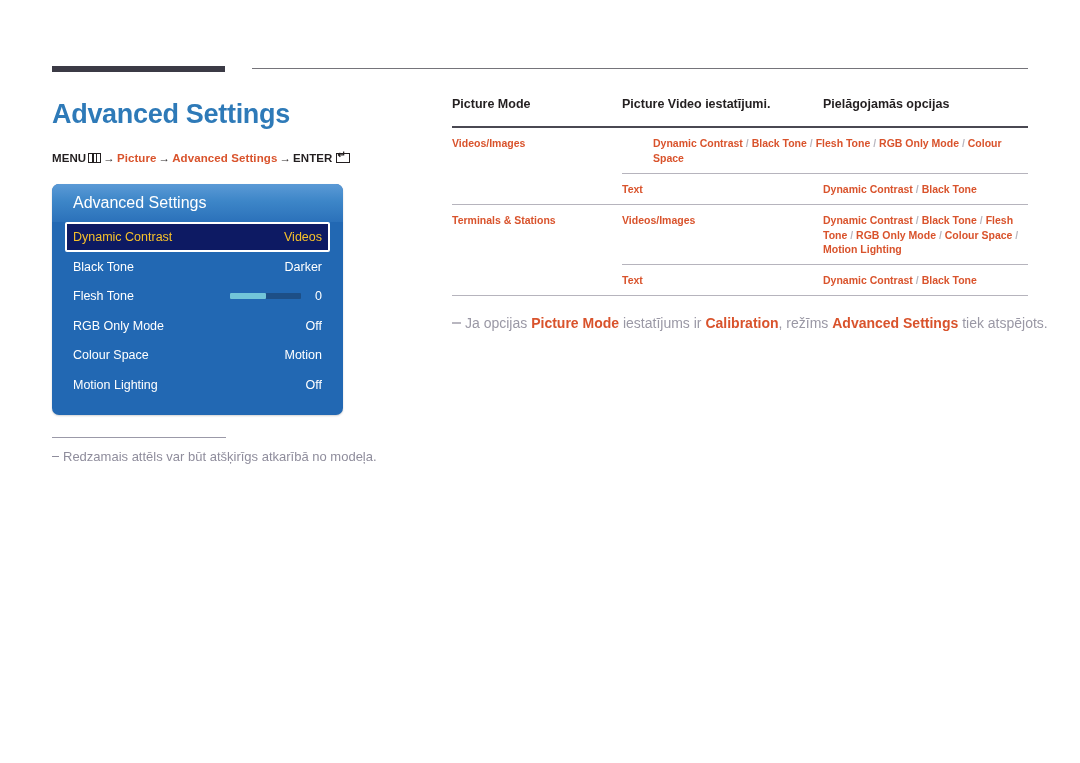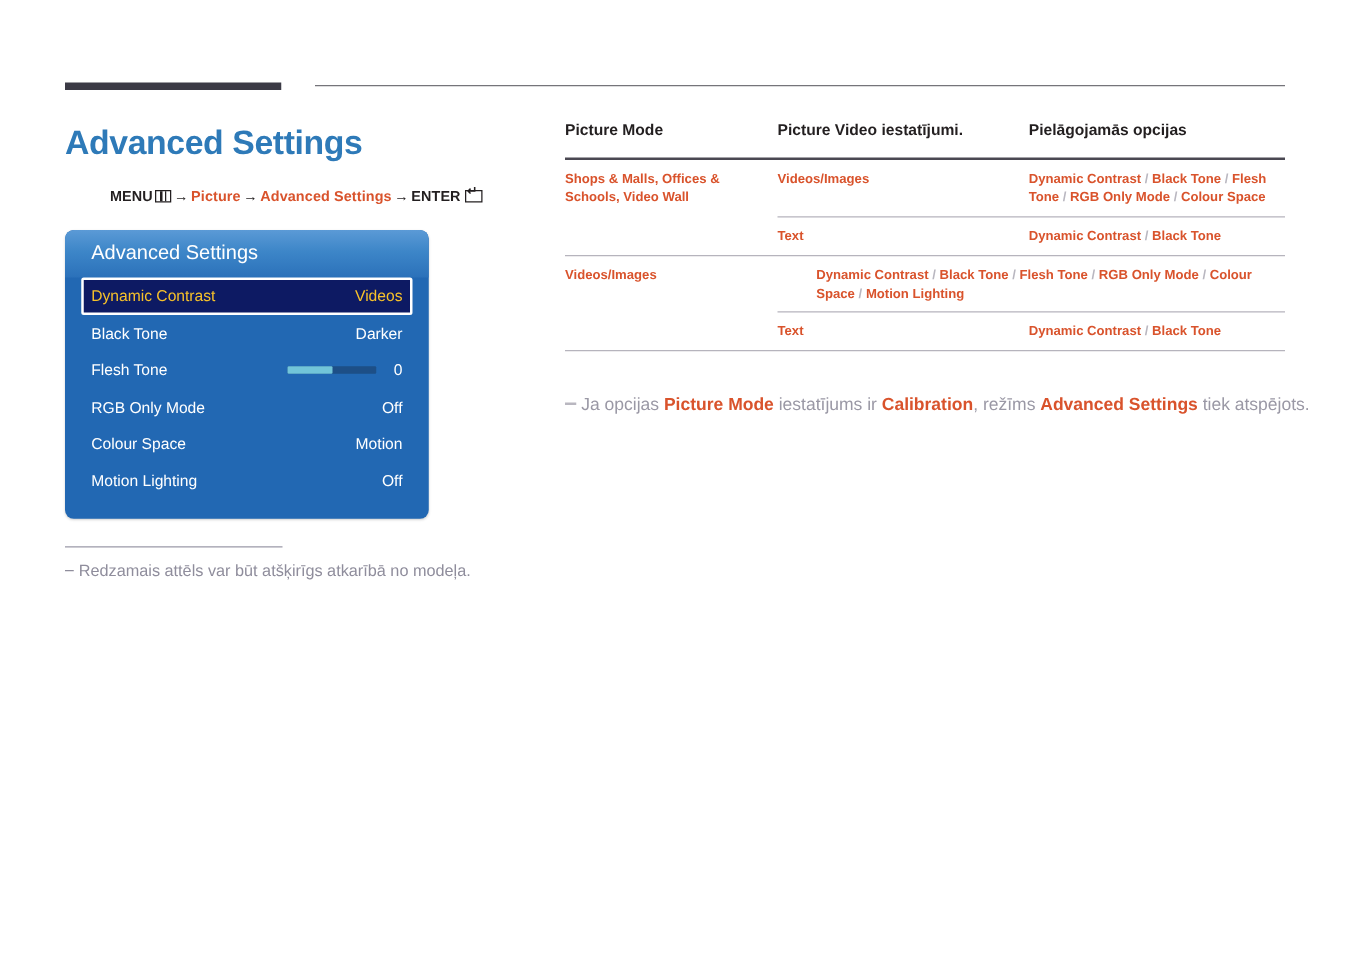--- a/index.html
+++ b/index.html
@@ -47,21 +47,20 @@
 
   .breadcrumb {
     position: absolute;
     left: 52px;
     top: 152px;
     font-size: 11.5px;
     font-weight: bold;
     color: #231f20;
     white-space: nowrap;
     letter-spacing: 0.1px;
-    margin-left: 36px;
   }
   .breadcrumb .crumb-accent { color: #d9532c; }
   .breadcrumb .arrow {
     color: #231f20;
     font-weight: normal;
     padding: 0 2px;
   }
   .glyph-menu {
     display: inline-block;
     width: 13px;
@@ -330,36 +329,36 @@
 
   <div class="tbl-row tbl-head">
     <div class="col1">Picture Mode</div>
     <div class="col2">Picture Video iestatījumi.</div>
     <div class="col3">Pielāgojamās opcijas</div>
   </div>
 
   <div class="sep-dark"></div>
 
   <div class="tbl-body-row">
-    <div class="col1">Shops &amp; Malls, Offices &amp; Schools, Video Wall</div>
     <div class="col2">Videos/Images</div>
     <div class="col3"><span>Dynamic Contrast</span><span class="sep-slash"> / </span><span>Black Tone</span><span class="sep-slash"> / </span><span>Flesh Tone</span><span class="sep-slash"> / </span><span>RGB Only Mode</span><span class="sep-slash"> / </span><span>Colour Space</span></div>
   </div>
 
   <div class="sep-light-indent"></div>
 
   <div class="tbl-body-row">
     <div class="col1"></div>
     <div class="col2">Text</div>
     <div class="col3"><span>Dynamic Contrast</span><span class="sep-slash"> / </span><span>Black Tone</span></div>
   </div>
 
   <div class="sep-light"></div>
 
   <div class="tbl-body-row">
+    <div class="col1">Terminals &amp; Stations</div>
     <div class="col2">Videos/Images</div>
     <div class="col3"><span>Dynamic Contrast</span><span class="sep-slash"> / </span><span>Black Tone</span><span class="sep-slash"> / </span><span>Flesh Tone</span><span class="sep-slash"> / </span><span>RGB Only Mode</span><span class="sep-slash"> / </span><span>Colour Space</span><span class="sep-slash"> / </span><span>Motion Lighting</span></div>
   </div>
 
   <div class="sep-light-indent"></div>
 
   <div class="tbl-body-row">
     <div class="col1"></div>
     <div class="col2">Text</div>
     <div class="col3"><span>Dynamic Contrast</span><span class="sep-slash"> / </span><span>Black Tone</span></div>

